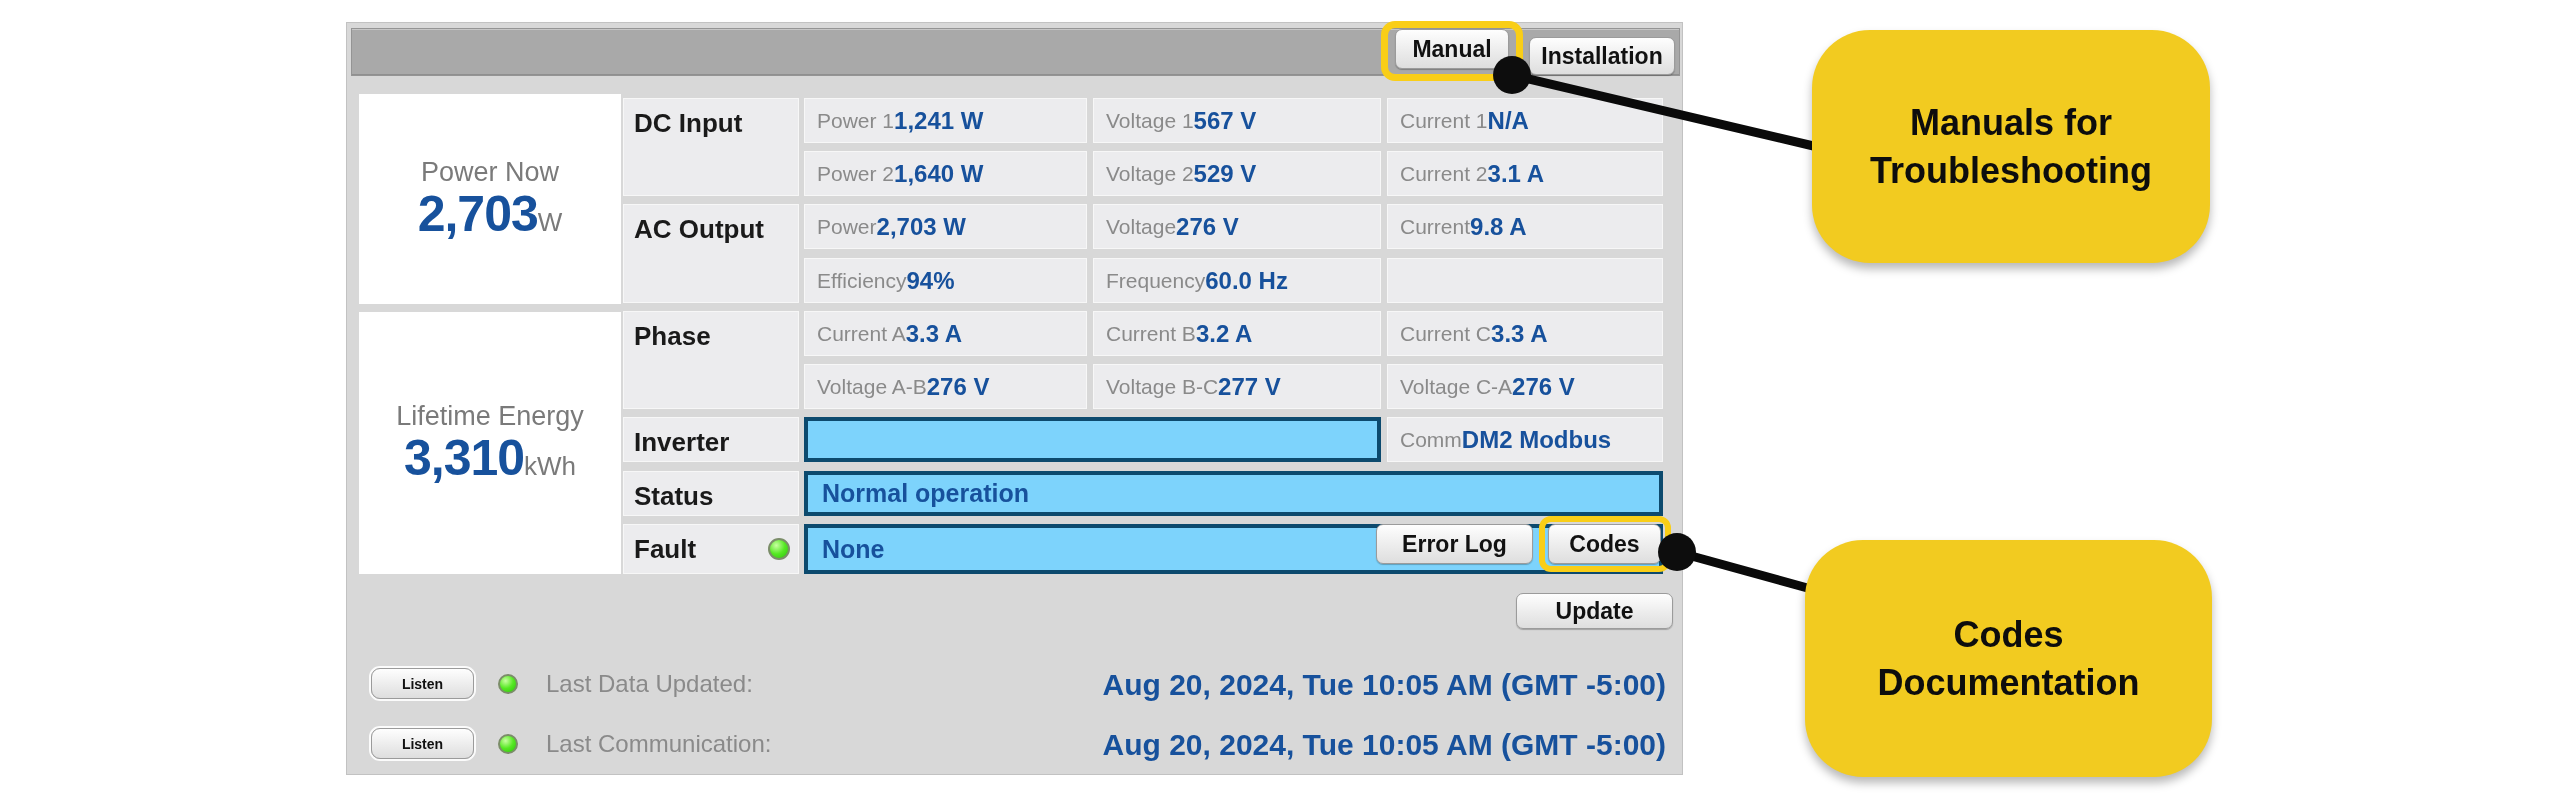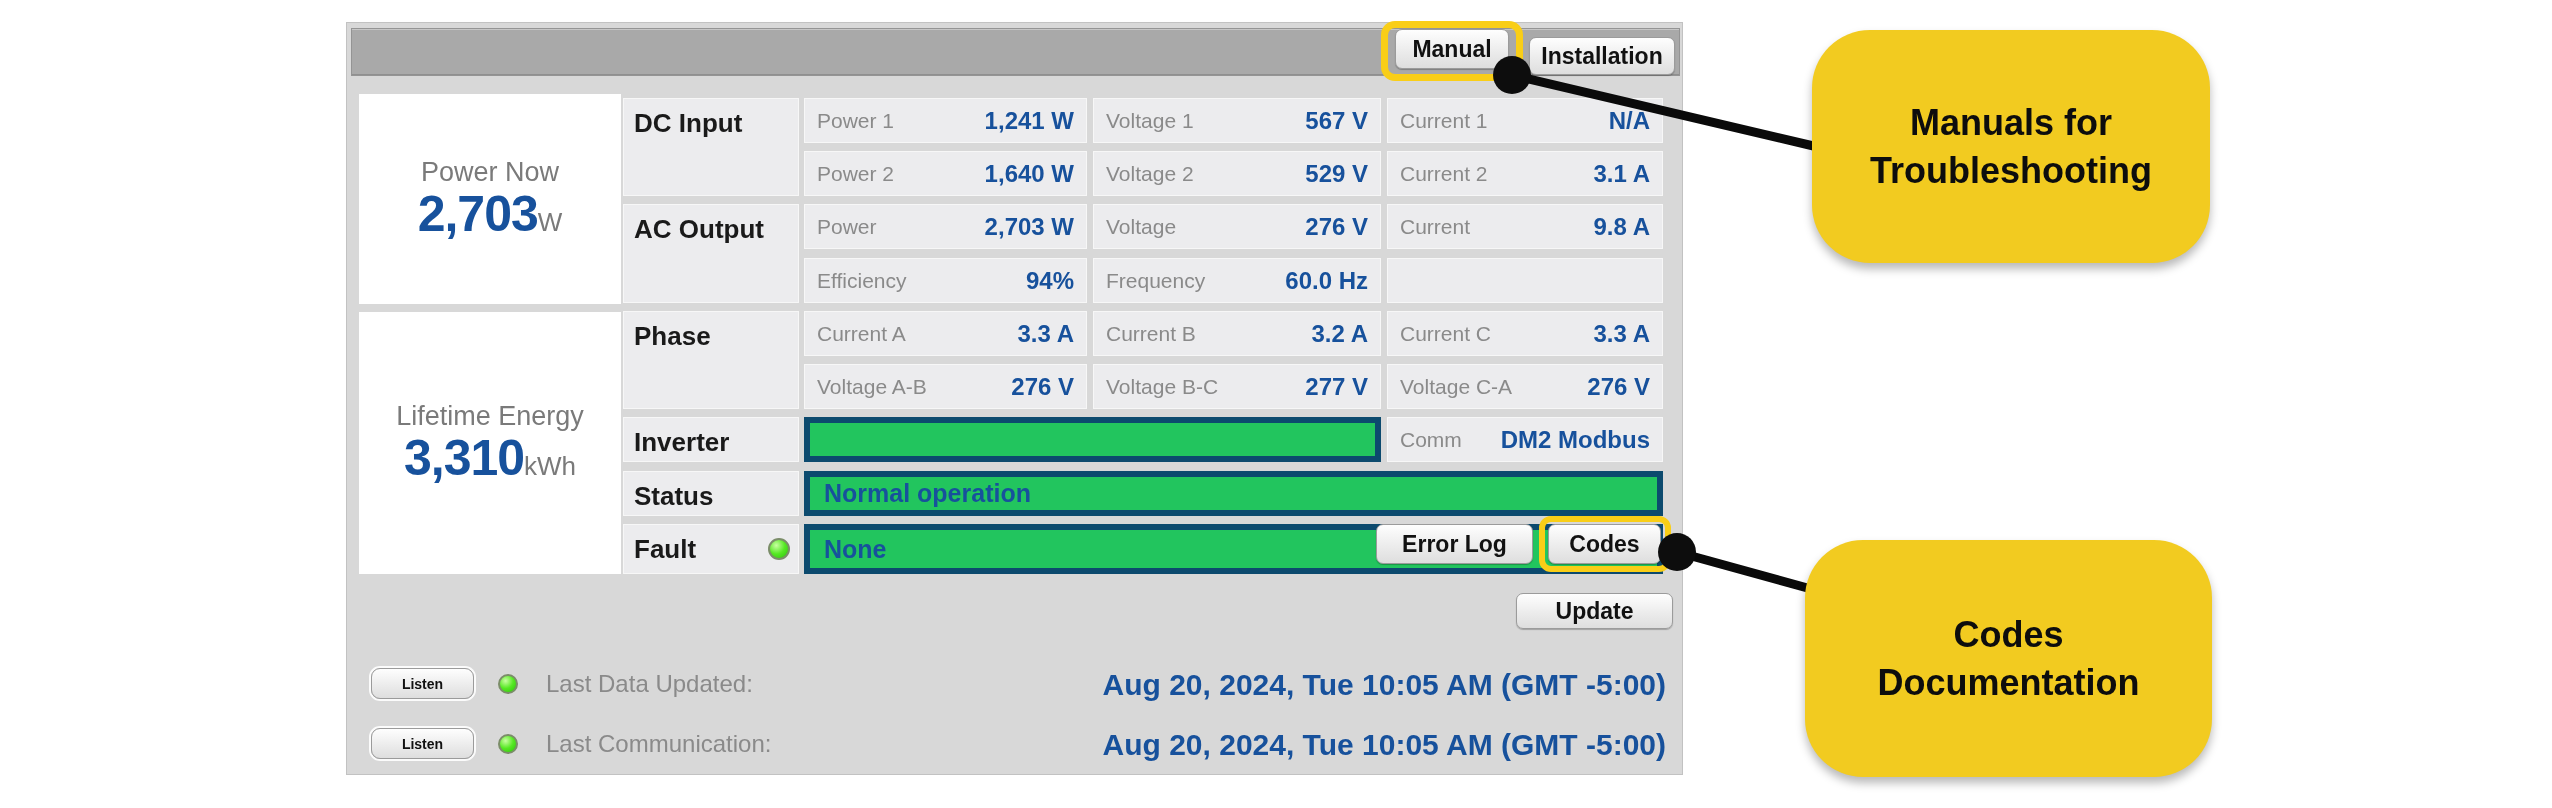--- a/index.html
+++ b/index.html
@@ -22,25 +22,25 @@
   .card .clab{ font-size:27px; color:#7a7a7a; }
   .card .cval{ font-size:50px; font-weight:bold; color:#17519C; letter-spacing:-1px; line-height:1.05; }
   .card .cunit{ font-size:26px; color:#7a7a7a; font-weight:normal; letter-spacing:0; }
 
   
   .lab{ position:absolute; left:276px; width:176px; background:#ececee;
         border:1px solid #f7f7f7; padding:9px 4px 0 10px;
         font-size:26px; font-weight:bold; color:#1a1a1a; }
   .row{ position:absolute; left:457px; display:flex; gap:6px; height:45px; }
   .cell{ background:#ececee; border:1px solid #f7f7f7; display:flex;
-         justify-content:space-between; align-items:center; padding:0 12px; }
+         align-items:center; padding:0 12px; }
   .w1{ width:283px; } .w2{ width:288px; } .w3{ width:276px; }
   .cl{ font-size:21px; color:#8a8a8a; }
   .cv{ font-size:24px; font-weight:bold; color:#17519C; white-space:nowrap; }
-  .wide{ position:absolute; left:457px; background:#22c55e; border:6px solid #0c4a6e;
+  .wide{ position:absolute; left:457px; background:#7dd3fc; border:4px solid #0c4a6e;
          display:flex; align-items:center; padding:0 14px; }
   .bigval{ font-size:25px; font-weight:bold; color:#17519C; }
 
   
   .btn{ position:absolute; background:linear-gradient(#fefefe,#ececec 55%,#dedede);
         border:1px solid #9b9b9b; border-radius:7px; display:flex; align-items:center;
         justify-content:center; font-weight:bold; color:#111; cursor:default;
         box-shadow:0 1px 1px rgba(0,0,0,0.25); }
   #btn-manual{ left:1048px; top:6px; width:114px; height:40px; font-size:23px; }
   #btn-install{ left:1182px; top:14px; width:146px; height:38px; font-size:23px; }

